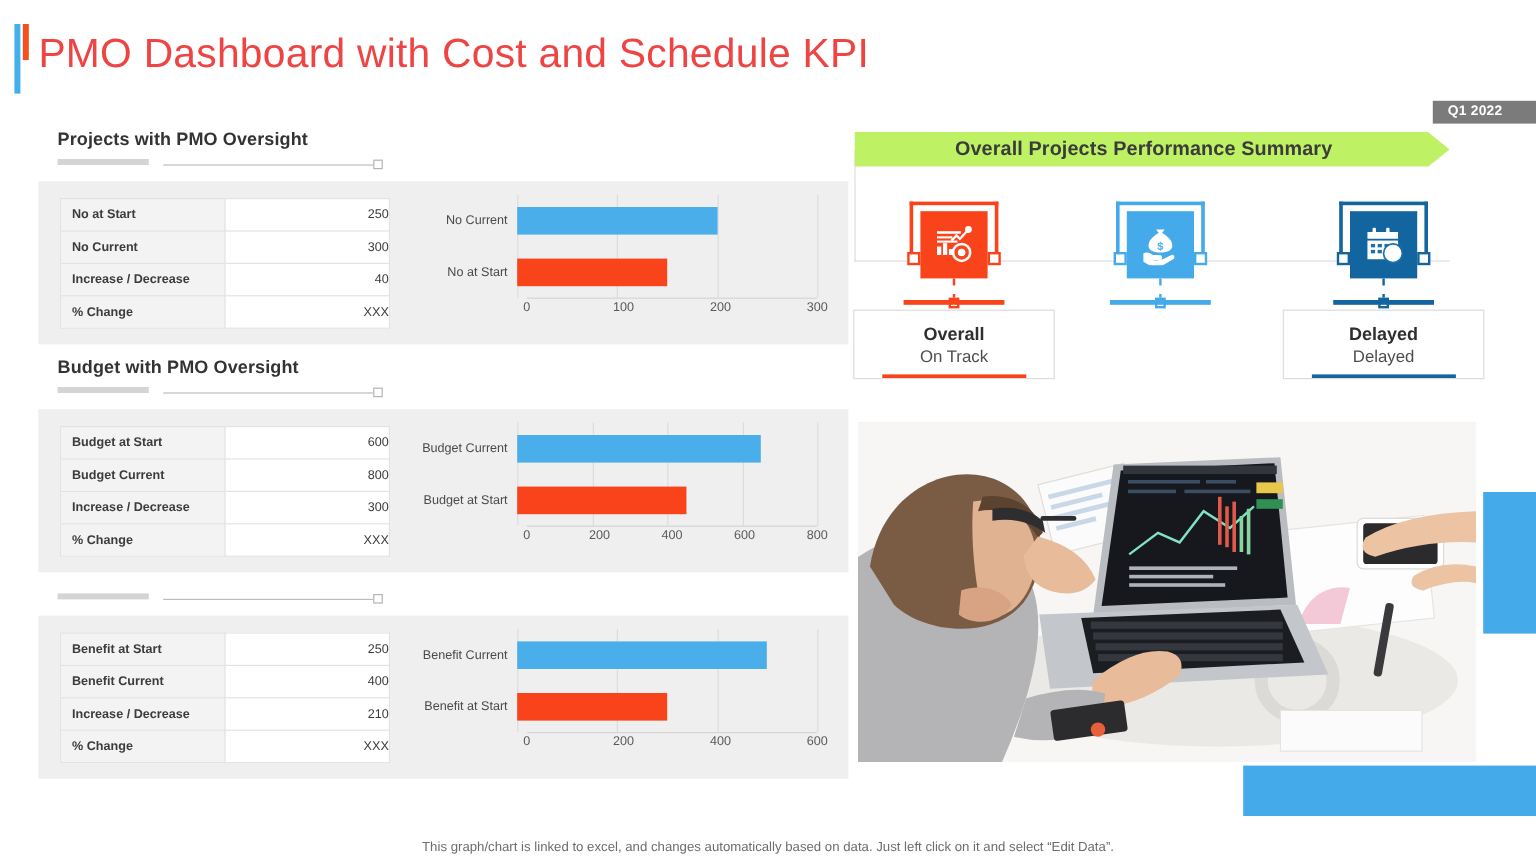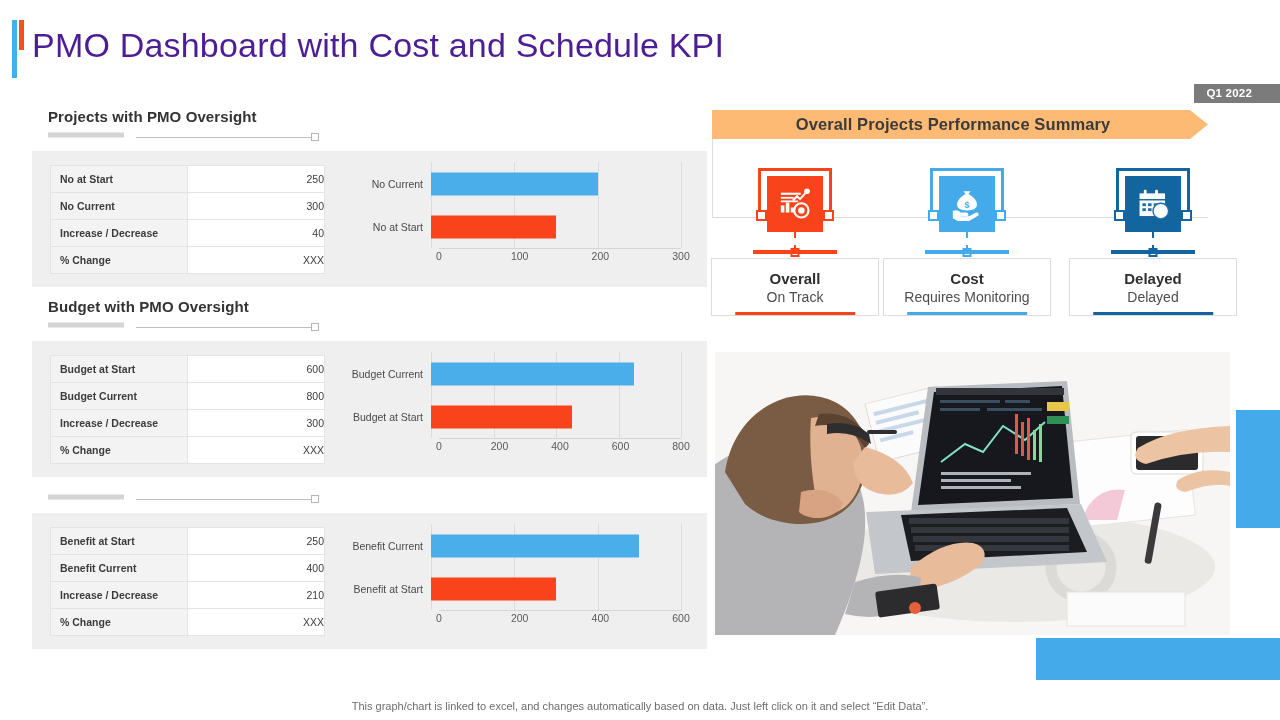--- a/index.html
+++ b/index.html
@@ -18,21 +18,21 @@
     position: absolute; left: 12px; top: 20px;
     width: 5px; height: 58px; background: #44b0ea;
   }
   .title-accent-orange {
     position: absolute; left: 19px; top: 20px;
     width: 5px; height: 30px; background: #f4511e;
   }
   .page-title {
     position: absolute; left: 32px; top: 26px;
     font-size: 34px; font-weight: 400; letter-spacing: .2px;
-    color: #4c1d95; white-space: nowrap;
+    color: #ef4444; white-space: nowrap;
   }
 
   
   .section { position: absolute; left: 32px; width: 675px; }
   .sec-title {
     font-size: 15px; font-weight: bold; color: #333;
     padding-left: 16px; letter-spacing: .1px;
   }
   .sec-rule { position: relative; height: 12px; margin-top: 6px; margin-left: 16px; }
   .sec-rule .bar {
@@ -85,21 +85,21 @@
   }
 
   
   .quarter-badge {
     position: absolute; right: 0px; top: 84px;
     background: #7b7b7b; color: #fff; font-size: 11.5px; font-weight: bold;
     padding: 3px 28px 4px 12px; letter-spacing: .2px;
   }
   .banner-wrap { position: absolute; left: 712px; top: 110px; width: 496px; height: 29px; }
   .banner {
-    position: absolute; inset: 0; background: #fdba74;
+    position: absolute; inset: 0; background: #bef264;
     clip-path: polygon(0 0, calc(100% - 18px) 0, 100% 50%, calc(100% - 18px) 100%, 0 100%);
     display: flex; align-items: center; justify-content: center;
   }
   .banner-text {
     font-size: 16.5px; font-weight: bold; color: #3b3b3b; letter-spacing: .1px;
     padding-right: 14px;
   }
 
   .connector-v {
     position: absolute; left: 712px; top: 125px; width: 1px; height: 93px; background: #dedede;
@@ -446,25 +446,20 @@
       <div class="stem-node" id="sn-2" style="border-color: rgb(18, 101, 158);"></div>
       <div class="stem-bar" id="sb-2" style="background: rgb(18, 101, 158);"></div>
     </div>
   </div>
 
   <div class="status-card" id="sc-0" style="left:711px;width:168px">
     <div class="st-title">Overall</div>
     <div class="st-sub">On Track</div>
     <div class="card-underline" id="cu-0" style="background: rgb(249, 67, 26);"></div>
   </div>
-  <div class="status-card" id="sc-1" style="left:883px;width:168px">
-    <div class="st-title">Cost</div>
-    <div class="st-sub">Requires Monitoring</div>
-    <div class="card-underline" id="cu-1" style="background: rgb(69, 170, 233);"></div>
-  </div>
   <div class="status-card" id="sc-2" style="left:1069px;width:168px">
     <div class="st-title">Delayed</div>
     <div class="st-sub">Delayed</div>
     <div class="card-underline" id="cu-2" style="background: rgb(18, 101, 158);"></div>
   </div>
 
   <div class="photo">
     <svg width="515" height="283" viewBox="0 0 515 283" aria-hidden="true">
       <rect width="515" height="283" fill="#f2f1ef"></rect>
       <rect x="0" y="0" width="515" height="283" fill="#f7f6f4"></rect>

